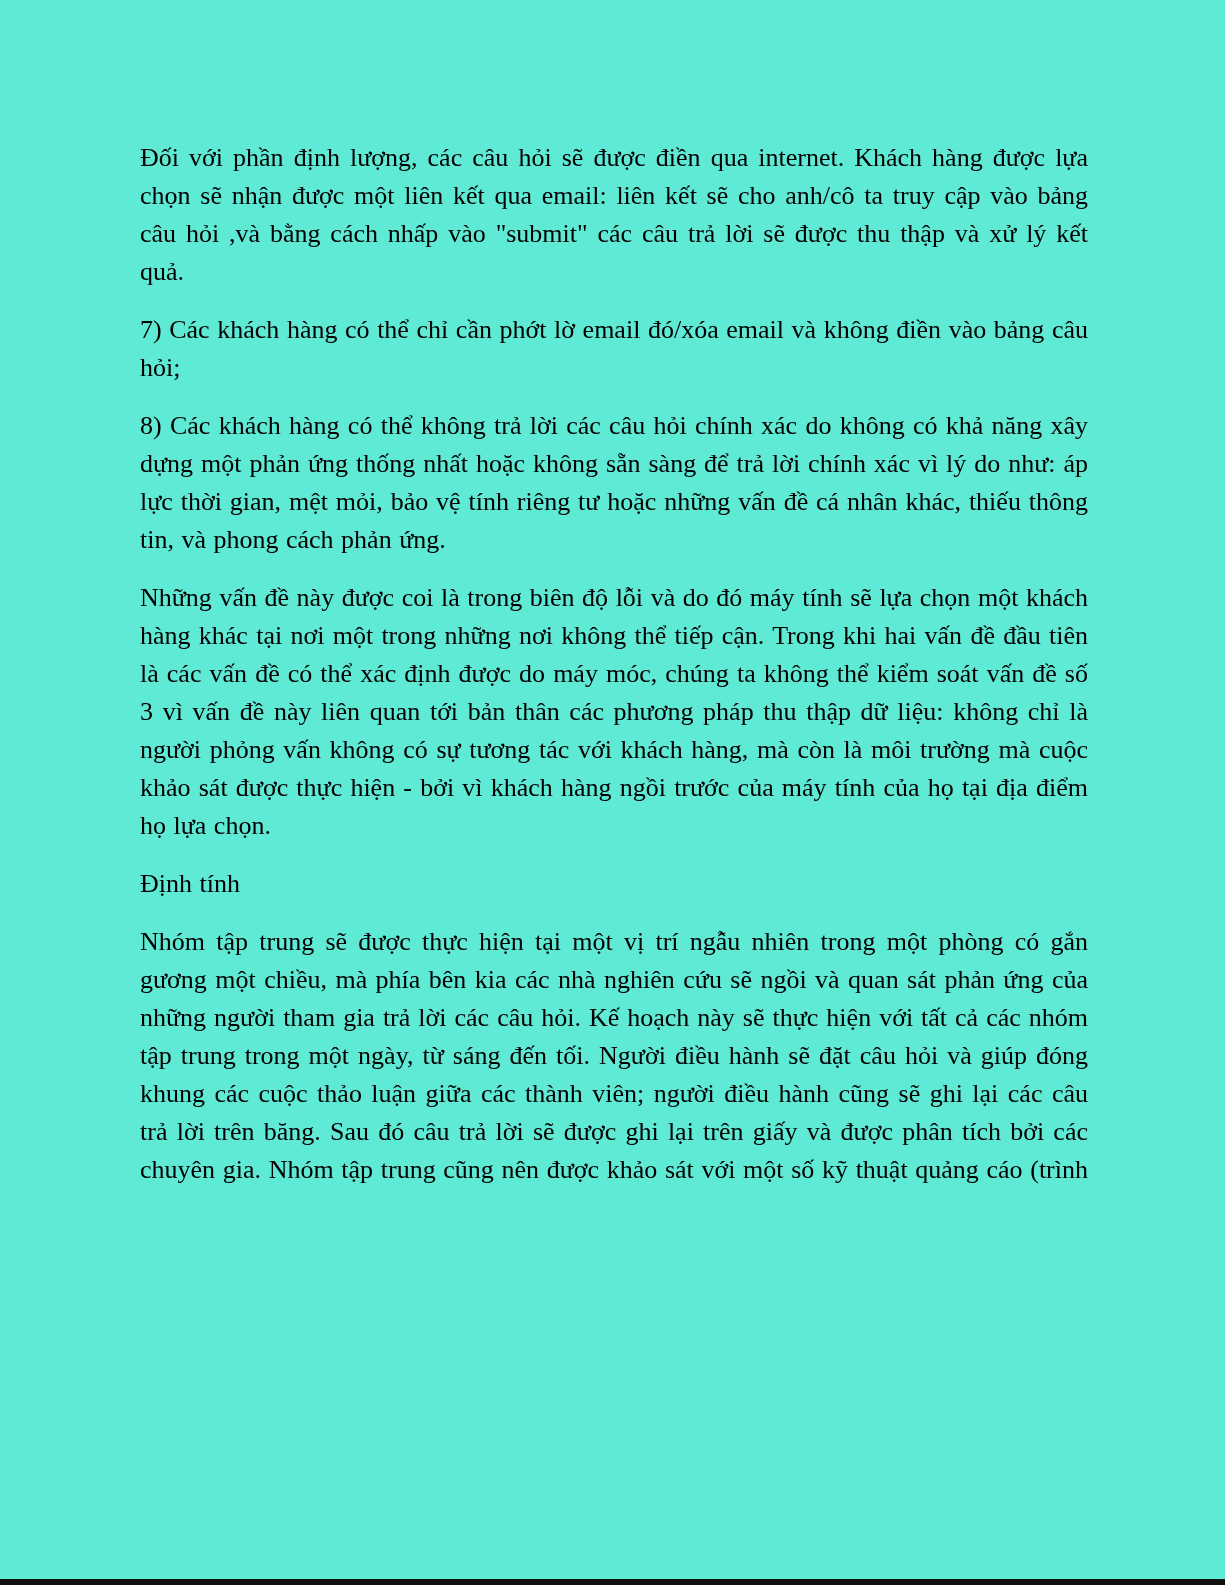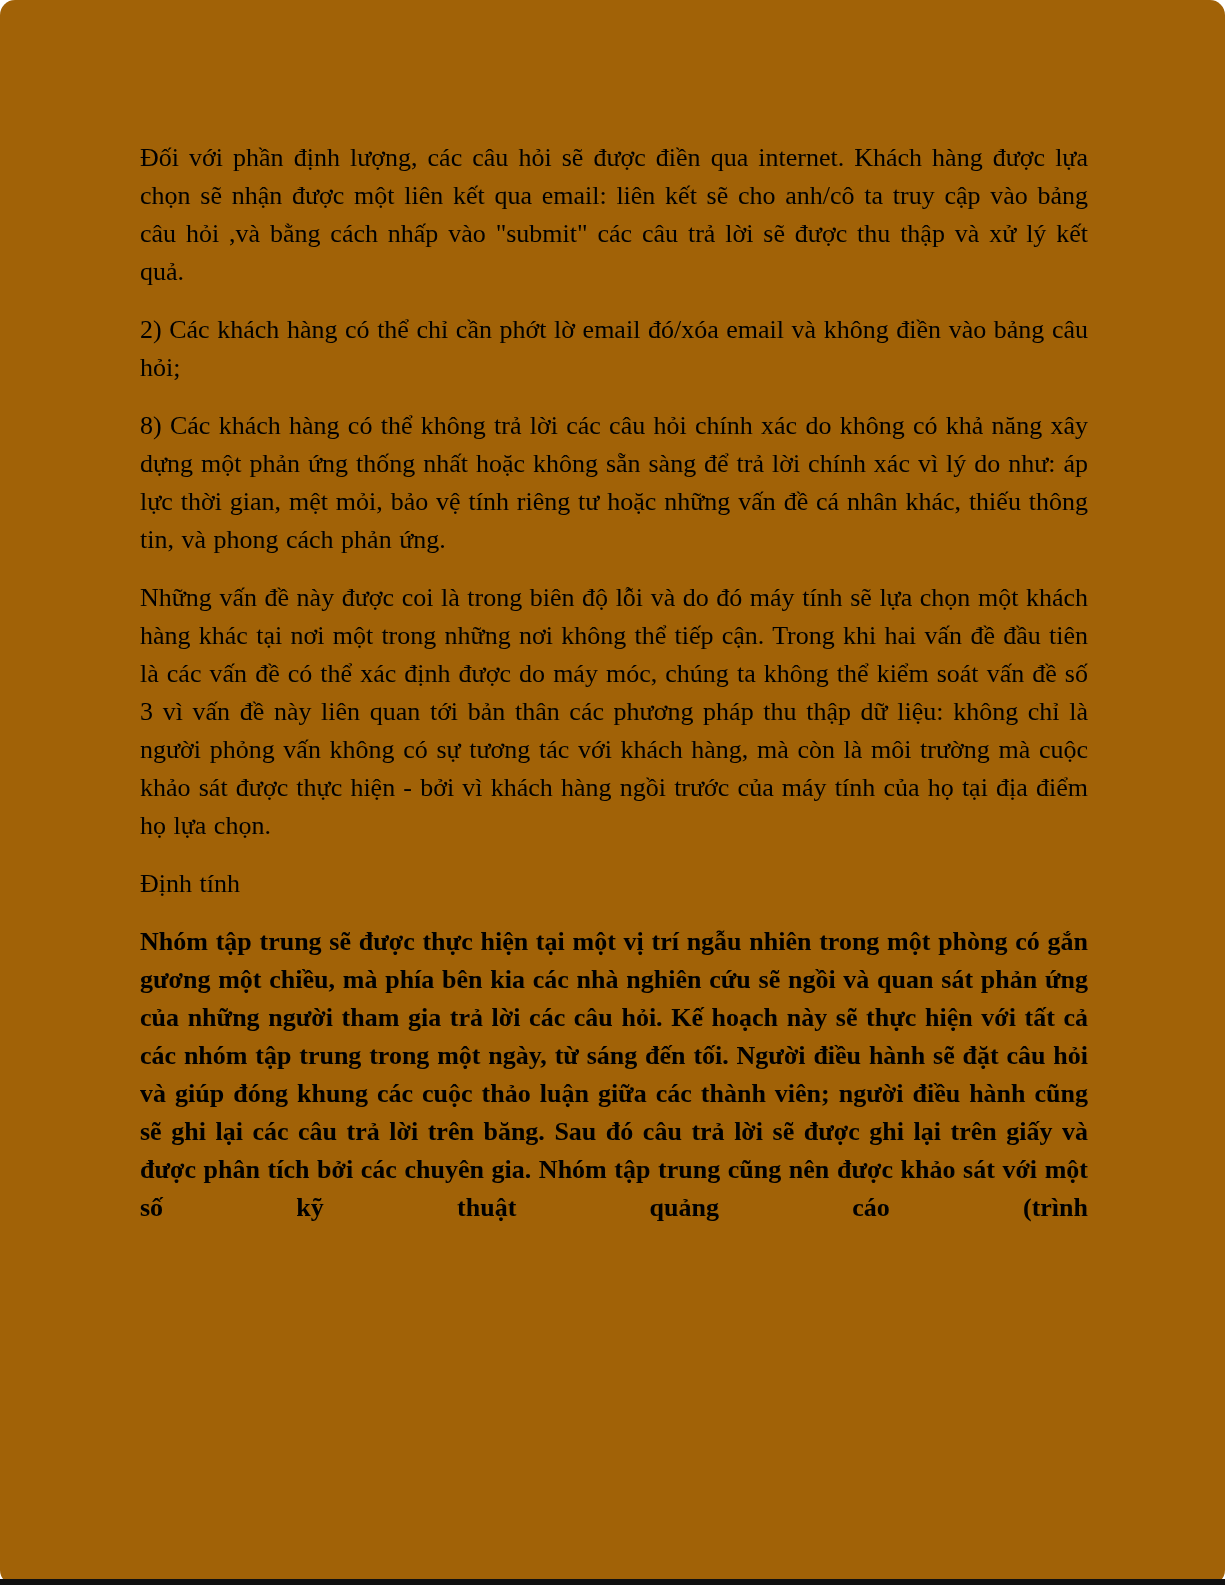--- a/index.html
+++ b/index.html
@@ -11,22 +11,21 @@
     width: 1225px;
     height: 1585px;
     position: relative;
     overflow: hidden;
     font-family: "Liberation Serif", "DejaVu Serif", serif;
     color: #000000;
   }
   .page {
     position: absolute;
     inset: 0;
-    background: #a16207;
-    border-radius: 15px;
+    background: #5eead4;
   }
   .doc {
     position: absolute;
     left: 140px;
     top: 139px;
     width: 948px;
     font-size: 26px;
     line-height: 38px;
     text-align: justify;
     word-spacing: 1px;
@@ -37,37 +36,36 @@
   }
   .doc h2 {
     font-size: 26px;
     line-height: 38px;
     font-weight: normal;
     text-align: left;
   }
   
   .cont {
     text-align-last: justify;
-    font-weight: bold;
   }
   .bottom-bar {
     position: absolute;
     left: 0;
     top: 1579px;
     width: 1225px;
     height: 6px;
     background: #101010;
   }
 </style>
 </head>
 <body>
 
 <div class="page">
   <div class="doc">
     <p>Đối với phần định lượng, các câu hỏi sẽ được điền qua internet. Khách hàng được lựa chọn sẽ nhận được một liên kết qua email: liên kết sẽ cho anh/cô ta truy cập vào bảng câu hỏi ,và bằng cách nhấp vào "submit" các câu trả lời sẽ được thu thập và xử lý kết quả.</p>
-    <p>2) Các khách hàng có thể chỉ cần phớt lờ email đó/xóa email và không điền vào bảng câu hỏi;</p>
+    <p>7) Các khách hàng có thể chỉ cần phớt lờ email đó/xóa email và không điền vào bảng câu hỏi;</p>
     <p>8) Các khách hàng có thể không trả lời các câu hỏi chính xác do không có khả năng xây dựng một phản ứng thống nhất hoặc không sẵn sàng để trả lời chính xác vì lý do như: áp lực thời gian, mệt mỏi, bảo vệ tính riêng tư hoặc những vấn đề cá nhân khác, thiếu thông tin, và phong cách phản ứng.</p>
     <p>Những vấn đề này được coi là trong biên độ lỗi và do đó máy tính sẽ lựa chọn một khách hàng khác tại nơi một trong những nơi không thể tiếp cận. Trong khi hai vấn đề đầu tiên là các vấn đề có thể xác định được do máy móc, chúng ta không thể kiểm soát vấn đề số 3 vì vấn đề này liên quan tới bản thân các phương pháp thu thập dữ liệu: không chỉ là người phỏng vấn không có sự tương tác với khách hàng, mà còn là môi trường mà cuộc khảo sát được thực hiện - bởi vì khách hàng ngồi trước của máy tính của họ tại địa điểm họ lựa chọn.</p>
     <h2>Định tính</h2>
     <p class="cont">Nhóm tập trung sẽ được thực hiện tại một vị trí ngẫu nhiên trong một phòng có gắn gương một chiều, mà phía bên kia các nhà nghiên cứu sẽ ngồi và quan sát phản ứng của những người tham gia trả lời các câu hỏi. Kế hoạch này sẽ thực hiện với tất cả các nhóm tập trung trong một ngày, từ sáng đến tối. Người điều hành sẽ đặt câu hỏi và giúp đóng khung các cuộc thảo luận giữa các thành viên; người điều hành cũng sẽ ghi lại các câu trả lời trên băng. Sau đó câu trả lời sẽ được ghi lại trên giấy và được phân tích bởi các chuyên gia. Nhóm tập trung cũng nên được khảo sát với một số kỹ thuật quảng cáo (trình</p>
   </div>
   <div class="bottom-bar"></div>
 </div>
 
 </body></html>

